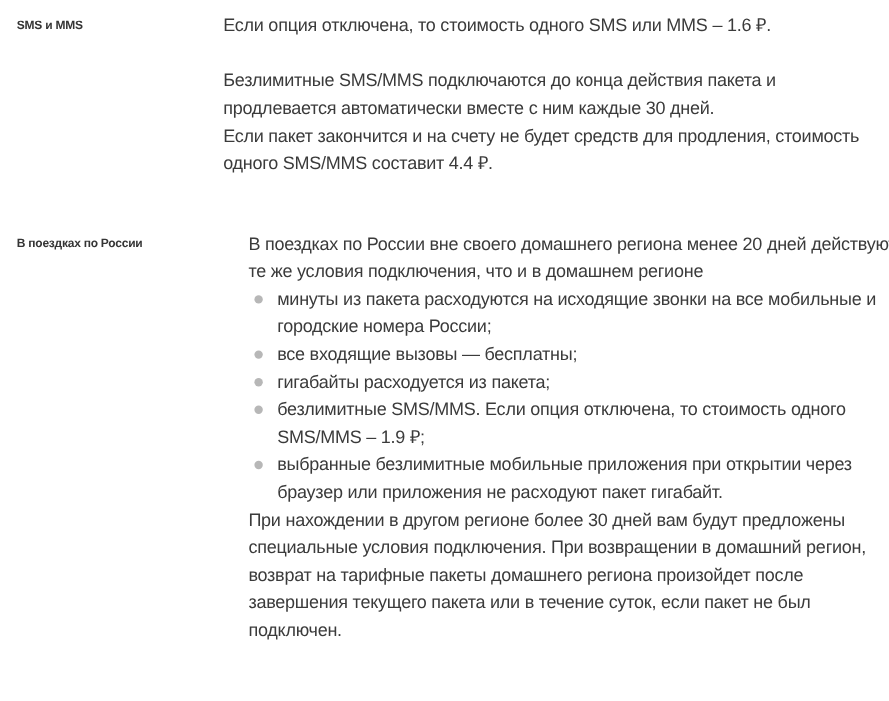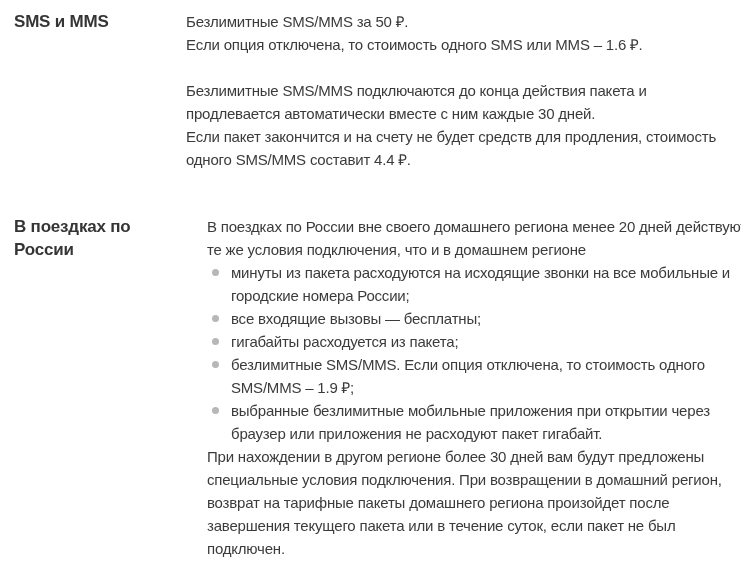--- a/index.html
+++ b/index.html
@@ -12,21 +12,21 @@
     font-family: "Liberation Sans", sans-serif;
     color: #3b3b3b;
     overflow: hidden;
     background: #ffffff;
   }
   .row { display: flex; align-items: flex-start; }
   .row + .row { margin-top: 44px; gap: 21px; }
   .row-label {
     width: 172px;
     flex: 0 0 172px;
-    font-size: 17px;
+    font-size: 10px;
     font-weight: 700;
     line-height: 23px;
     letter-spacing: -0.2px;
     color: #353535;
   }
   .row-content {
     width: 540px;
     flex: 0 0 540px;
     font-size: 15px;
     line-height: 23px;
@@ -51,21 +51,20 @@
 </style>
 </head>
 <body>
 
 <div class="page">
 
   <div class="row">
     <div class="row-label">SMS и MMS</div>
     <div class="row-content">
       <div class="para">
-        <div class="sentence">Безлимитные SMS/MMS за 50 ₽.</div>
         <div class="sentence">Если опция отключена, то стоимость одного SMS или MMS – 1.6 ₽.</div>
       </div>
       <div class="para">
         <div class="sentence">Безлимитные SMS/MMS подключаются до конца действия пакета и продлевается автоматически вместе с ним каждые 30 дней.</div>
         <div class="sentence">Если пакет закончится и на счету не будет средств для продления, стоимость одного SMS/MMS составит 4.4 ₽.</div>
       </div>
     </div>
   </div>
 
   <div class="row">

